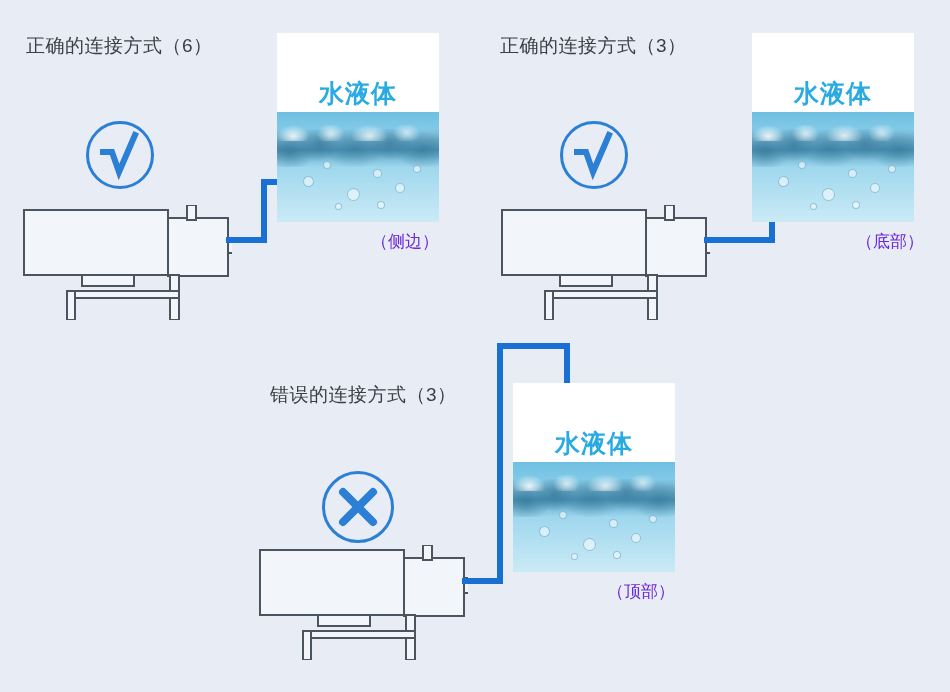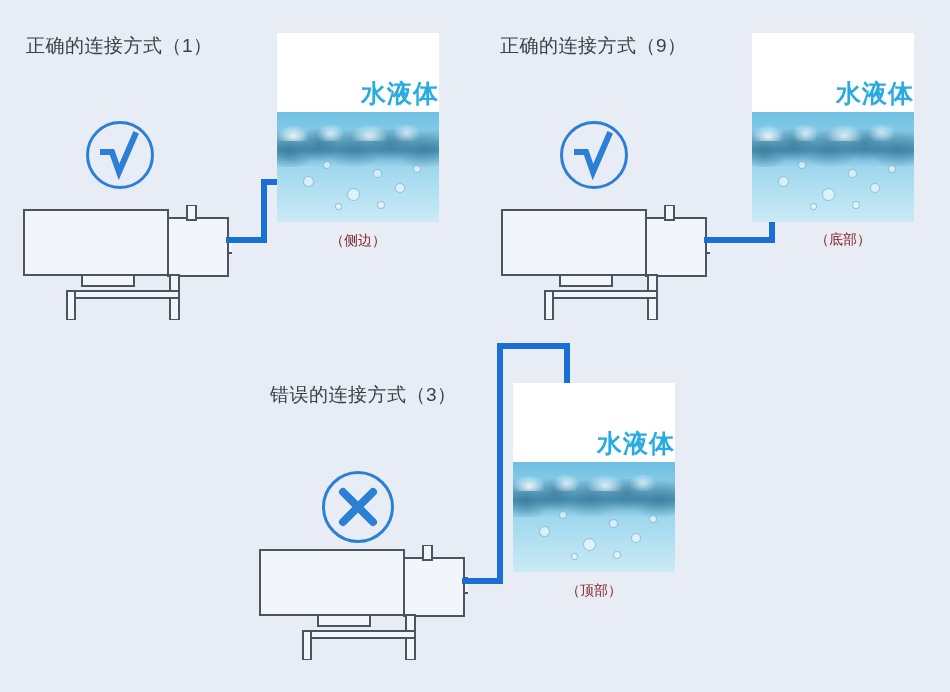--- a/index.html
+++ b/index.html
@@ -33,21 +33,21 @@
   
   .water-tile {
     position: absolute;
     background: #ffffff;
     overflow: hidden;
   }
   .water-label {
     position: absolute;
     left: 0;
     width: 100%;
-    text-align: right;
+    text-align: center;
     font-size: 25px;
     font-weight: bold;
     color: #29ABE2;
     letter-spacing: 1px;
     z-index: 4;
     line-height: 1;
   }
   .water-body {
     position: absolute;
     left: 0; right: 0; bottom: 0;
@@ -85,23 +85,23 @@
     position: absolute;
     border-radius: 50%;
     background: rgba(255,255,255,.55);
     border: 1px solid rgba(86,154,190,.55);
     z-index: 3;
   }
   .tile-caption {
     position: absolute;
     left: 0;
     width: 100%;
-    text-align: center;
-    font-size: 14px;
-    color: #7f1d1d;
+    text-align: right;
+    font-size: 17px;
+    color: #6d28d9;
     white-space: nowrap;
     line-height: 1;
   }
 
   
   .mark-badge {
     position: absolute;
     border-radius: 50%;
     border: 3px solid #2b7fd4;
     box-sizing: border-box;
@@ -115,21 +115,21 @@
   .pipe { position: absolute; }
   .pipe svg { display: block; }
 </style>
 </head>
 <body>
 
 <div id="stage">
 
   <div class="panel">
 
-    <div class="panel-title" style="left:26px; top:36px;">正确的连接方式（1）</div>
+    <div class="panel-title" style="left:26px; top:36px;">正确的连接方式（6）</div>
 
     <div class="mark-badge" style="left:86px; top:121px; width:68px; height:68px;">
       <svg width="62" height="62" viewBox="0 0 62 62">
         <path d="M14 28 L23 28 L30 48 L46 11" fill="none" stroke="#2b7fd4" stroke-width="6" stroke-linecap="square" stroke-linejoin="miter"></path>
       </svg>
     </div>
 
     <div class="pump" style="left:22px; top:205px;">
       <svg width="210" height="115" viewBox="0 0 210 115">
         <g fill="#f2f5fa" stroke="#4a5560" stroke-width="2">
@@ -163,21 +163,21 @@
       <div class="bubble" style="left:118px; top:150px; width:8px; height:8px;"></div>
       <div class="bubble" style="left:136px; top:132px; width:6px; height:6px;"></div>
       <div class="bubble" style="left:58px; top:170px; width:5px; height:5px;"></div>
       <div class="bubble" style="left:100px; top:168px; width:6px; height:6px;"></div>
     </div>
     <div class="tile-caption" style="left:277px; top:233px; width:162px;">（侧边）</div>
   </div>
 
   <div class="panel">
 
-    <div class="panel-title" style="left:500px; top:36px;">正确的连接方式（9）</div>
+    <div class="panel-title" style="left:500px; top:36px;">正确的连接方式（3）</div>
 
     <div class="mark-badge" style="left:560px; top:121px; width:68px; height:68px;">
       <svg width="62" height="62" viewBox="0 0 62 62">
         <path d="M14 28 L23 28 L30 48 L46 11" fill="none" stroke="#2b7fd4" stroke-width="6" stroke-linecap="square" stroke-linejoin="miter"></path>
       </svg>
     </div>
 
     <div class="pump" style="left:500px; top:205px;">
       <svg width="210" height="115" viewBox="0 0 210 115">
         <g fill="#f2f5fa" stroke="#4a5560" stroke-width="2">

